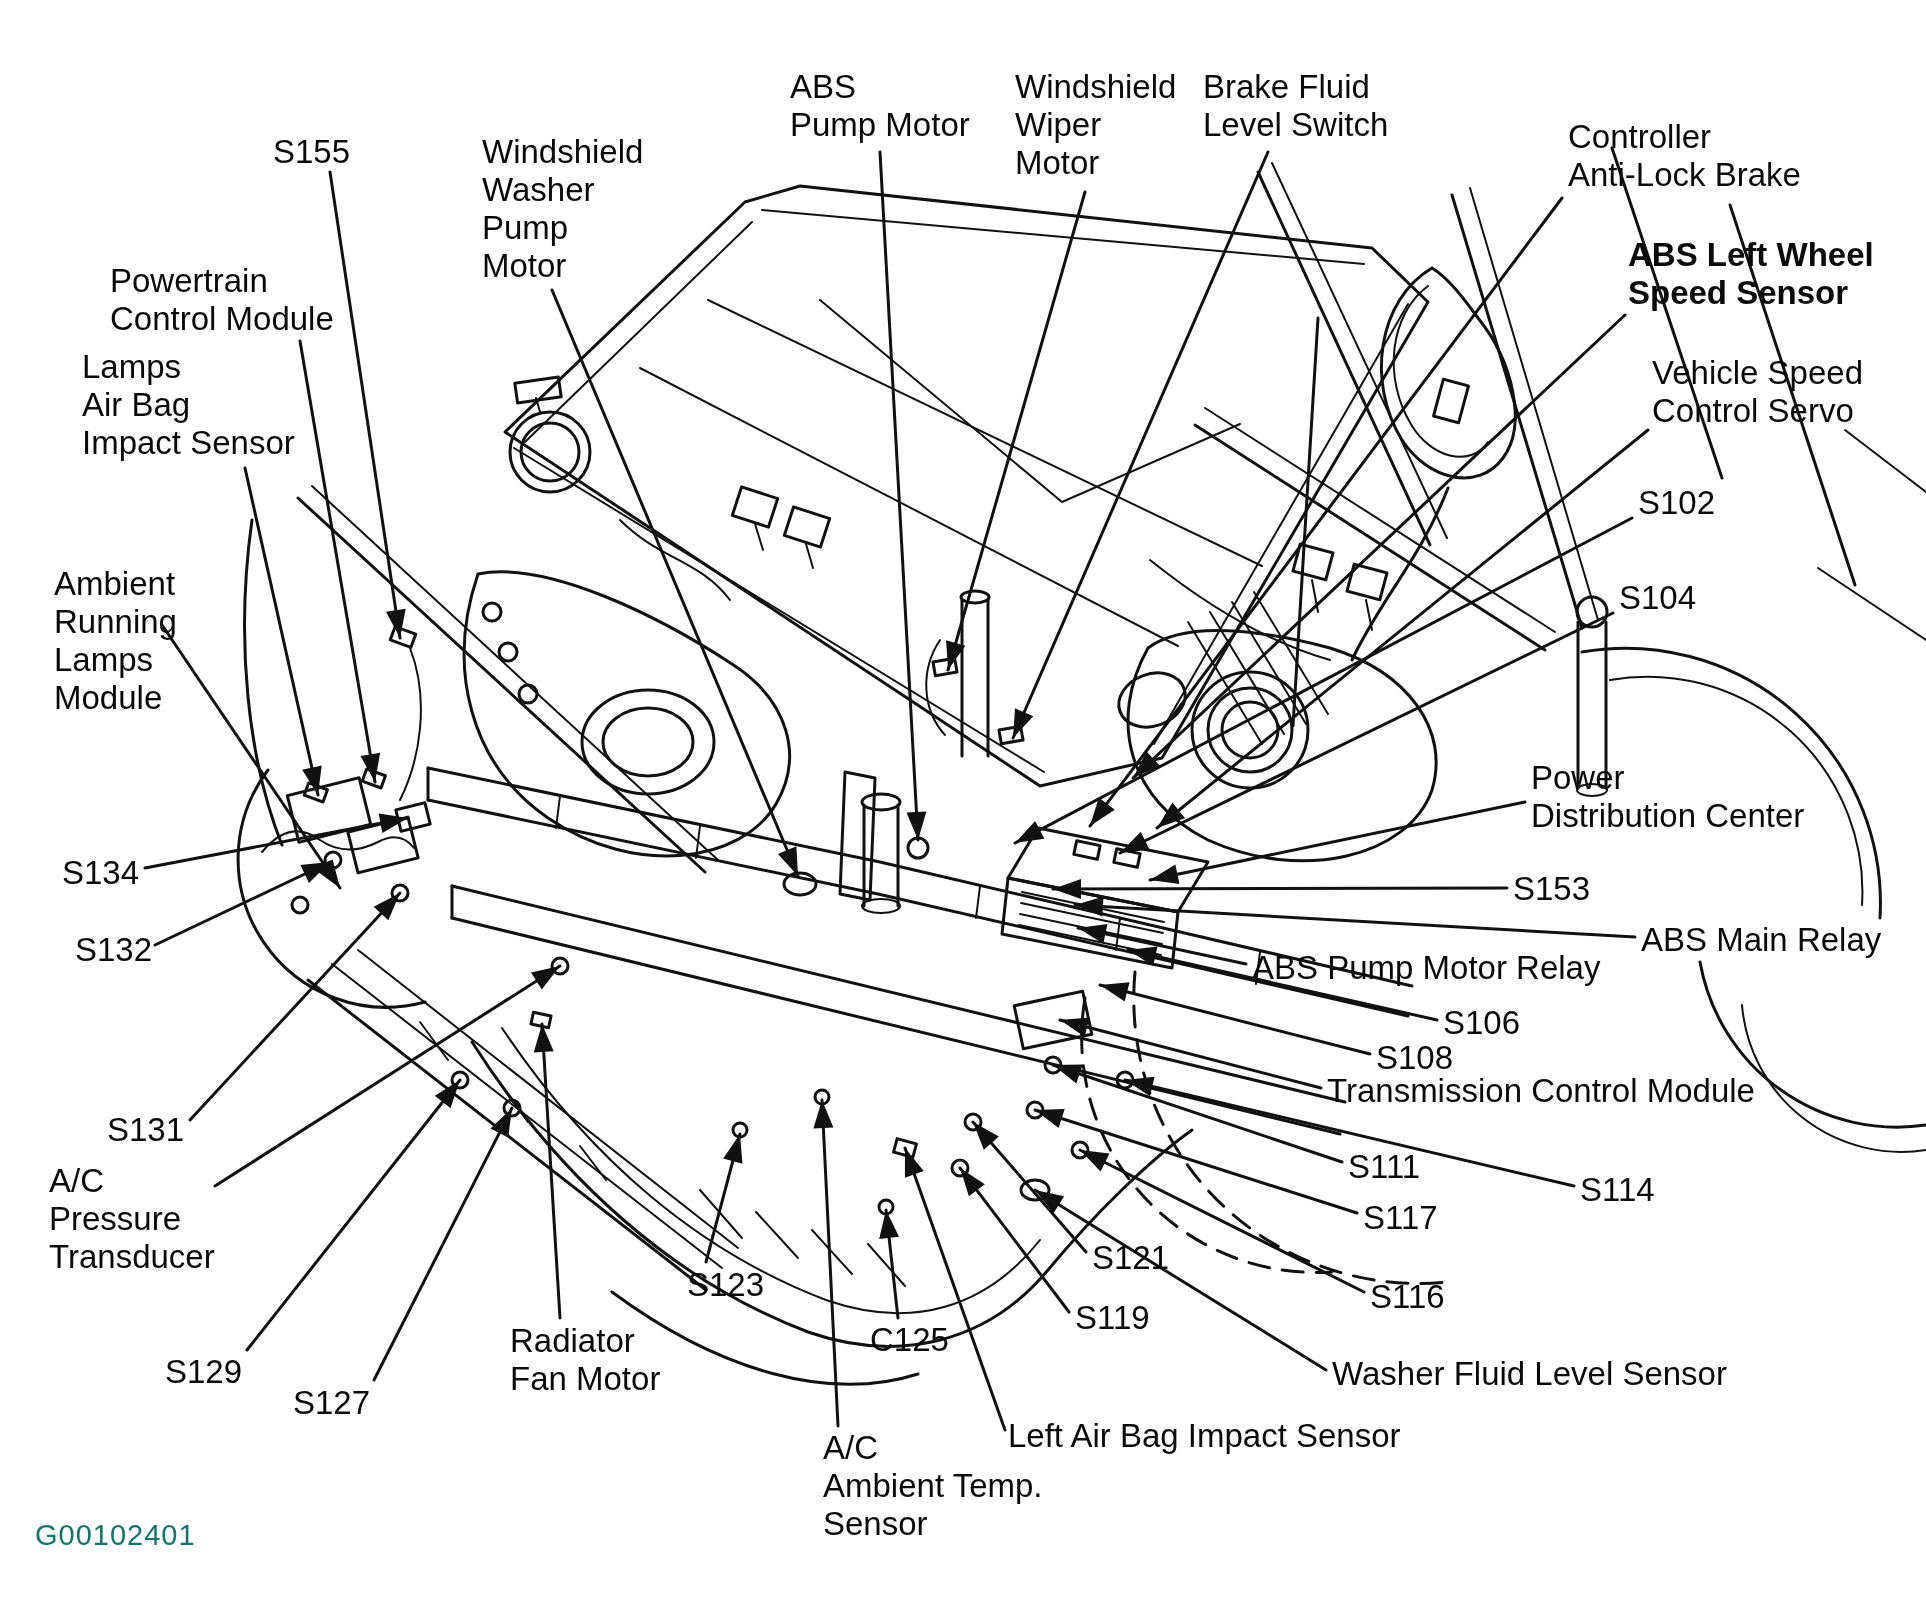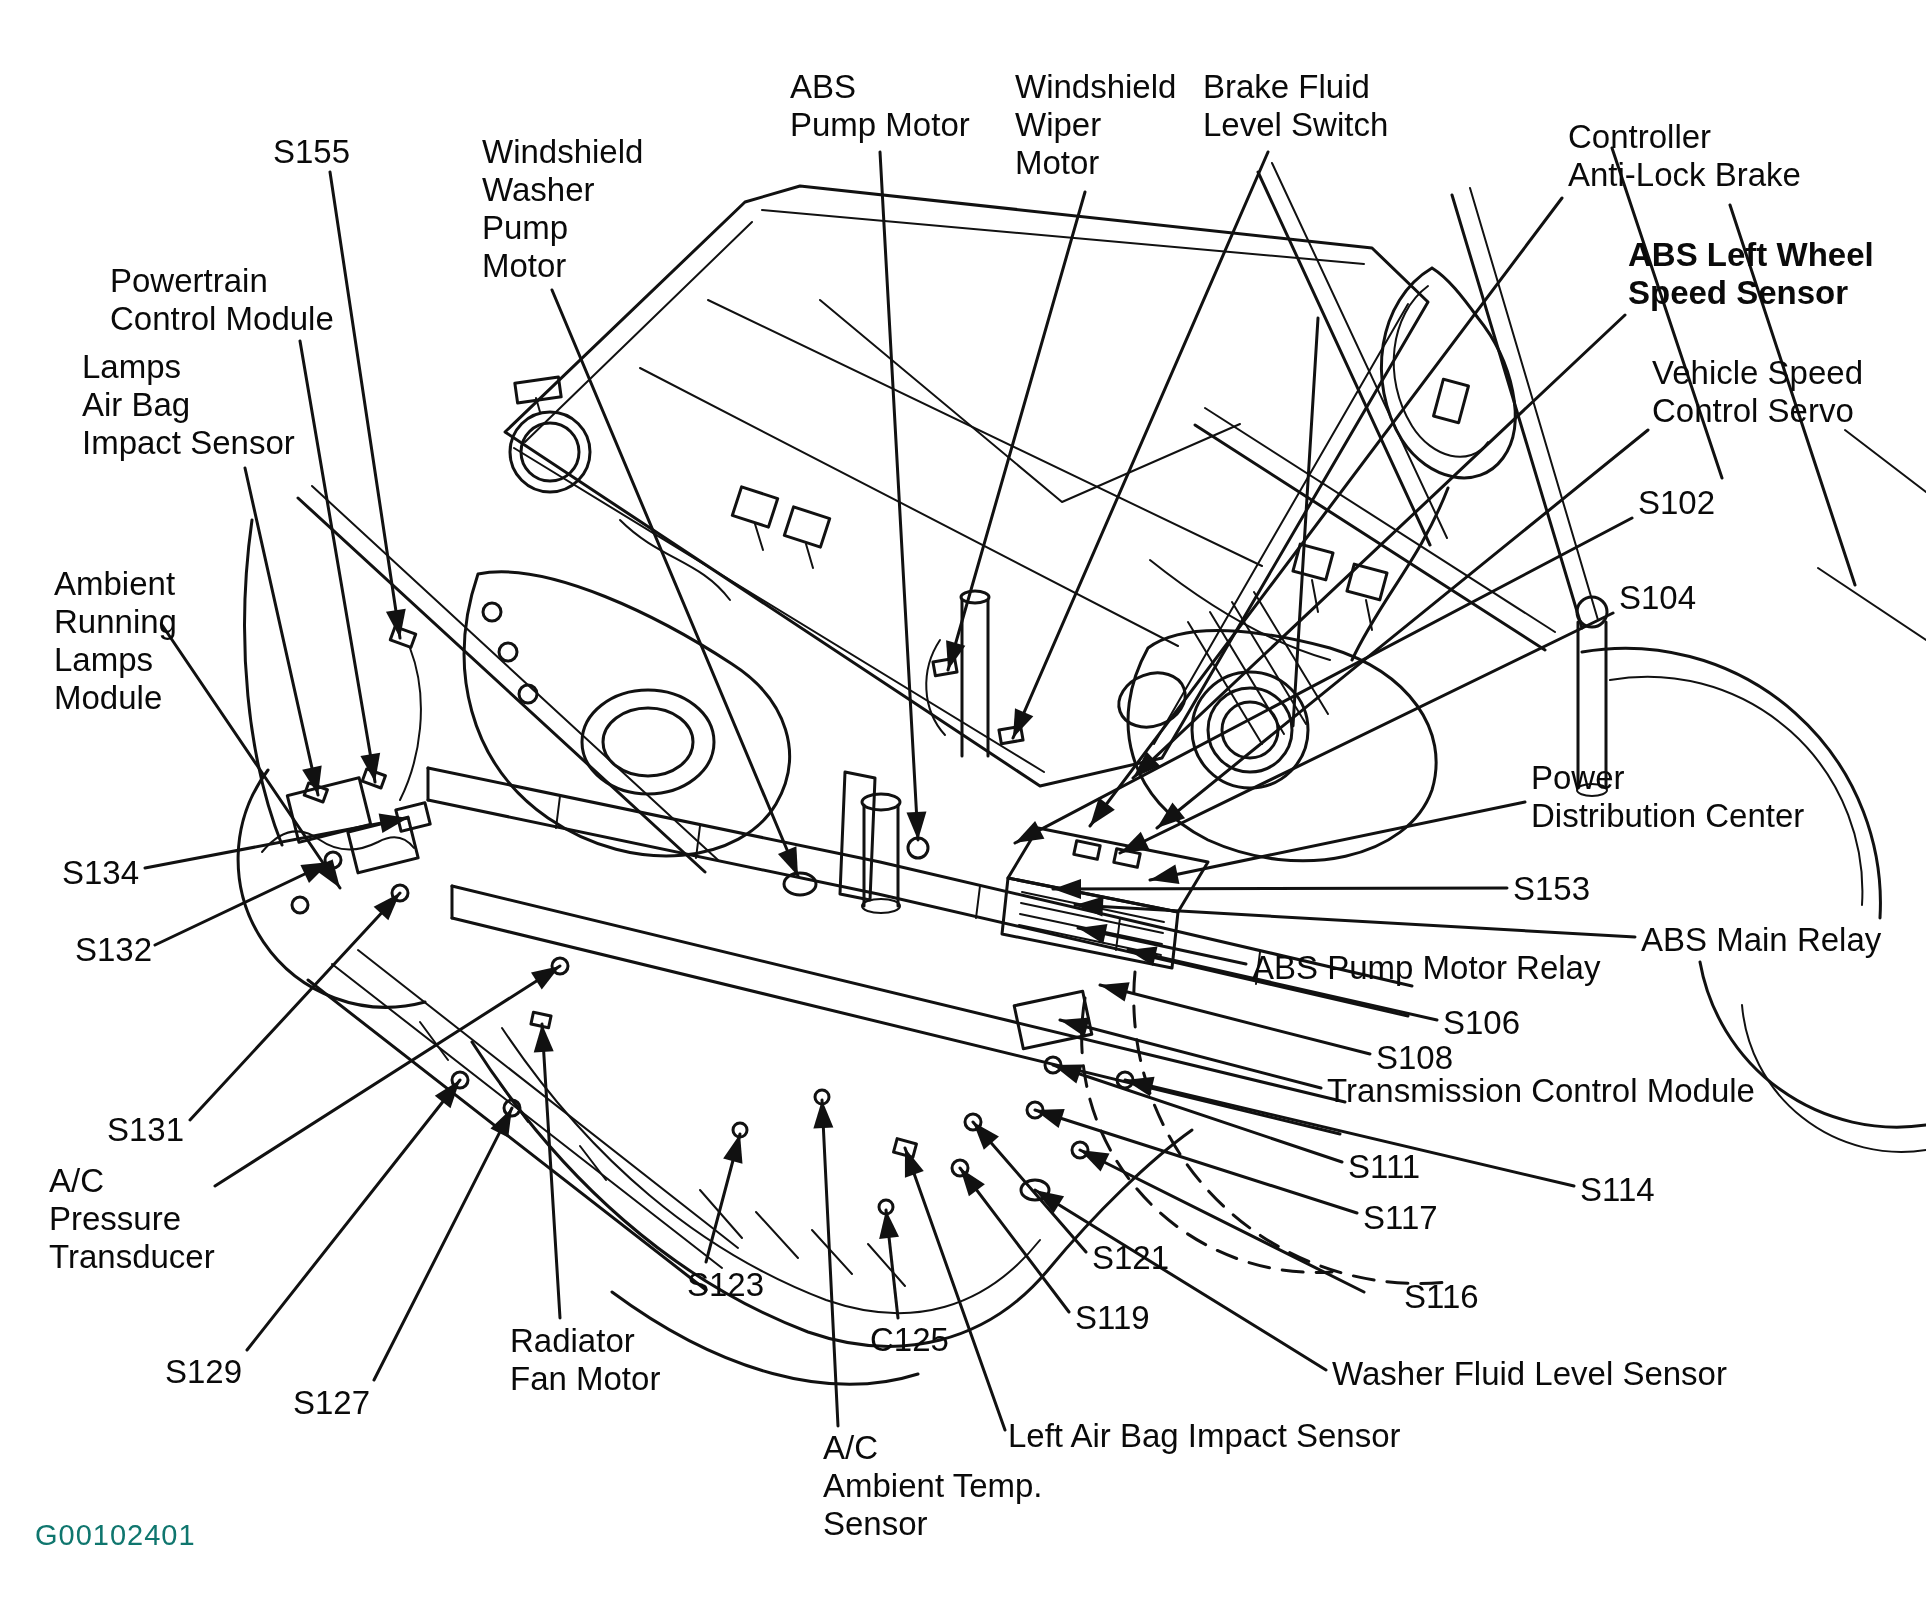--- a/index.html
+++ b/index.html
@@ -376,21 +376,21 @@
       </div>
       <div class="callout" style="left: 1580px; top: 1171px;">
         <div>S114</div>
       </div>
       <div class="callout" style="left: 1363px; top: 1199px;">
         <div>S117</div>
       </div>
       <div class="callout" style="left: 1092px; top: 1239px;">
         <div>S121</div>
       </div>
-      <div class="callout" style="left: 1370px; top: 1278px; margin-left: 34px;">
+      <div class="callout" style="left: 1370px; top: 1278px;">
         <div>S116</div>
       </div>
       <div class="callout" style="left: 1075px; top: 1299px;">
         <div>S119</div>
       </div>
       <div class="callout" style="left: 1332px; top: 1355px;">
         <div>Washer Fluid Level Sensor</div>
       </div>
       <div class="callout" style="left: 1008px; top: 1417px;">
         <div>Left Air Bag Impact Sensor</div>

